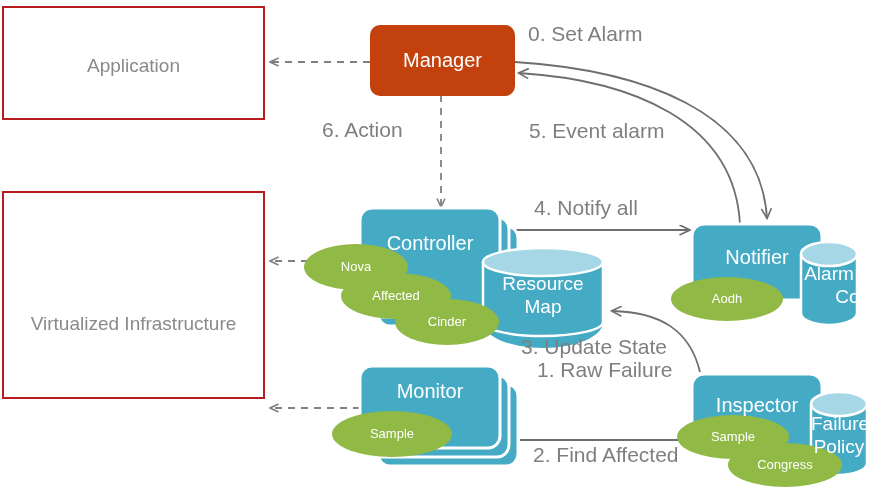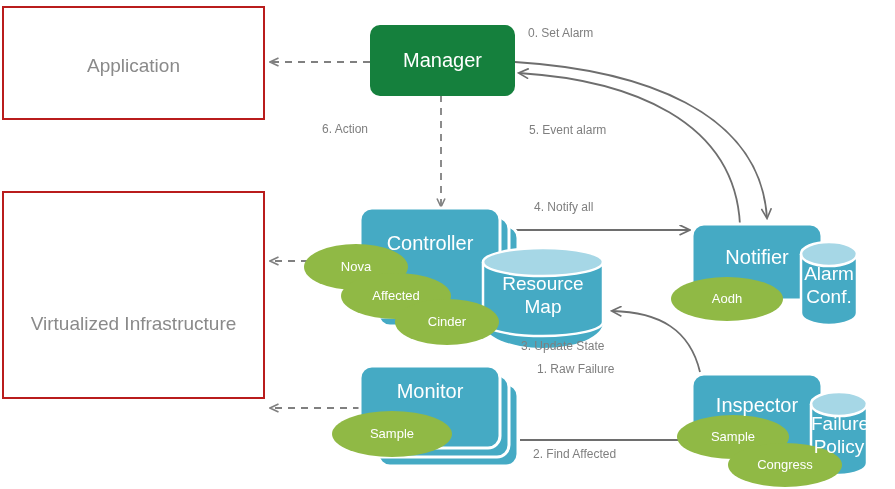--- a/index.html
+++ b/index.html
@@ -20,21 +20,21 @@
   svg.layer {
     position: absolute;
     left: 0;
     top: 0;
     width: 895px;
     height: 489px;
   }
   .lbl {
     position: absolute;
     color: #7f7f7f;
-    font-size: 12px;
+    font-size: 21px;
     line-height: 23px;
     white-space: nowrap;
     font-family: "Liberation Sans", sans-serif;
   }
   .plainbox {
     position: absolute;
     border: 2px solid #b91c1c;
     background: #ffffff;
     box-sizing: border-box;
   }
@@ -66,21 +66,21 @@
   .cyl-text {
     position: absolute;
     width: 100%;
     text-align: center;
     color: #ffffff;
     font-size: 19px;
     line-height: 23px;
   }
   .gray-box {
     position: absolute;
-    background: #15803d;
+    background: #c2410c;
     border-radius: 10px;
     box-sizing: border-box;
   }
 </style>
 </head>
 <body>
 
 <div id="canvas">
 
   <div class="plainbox" style="left:2px; top:6px; width:263px; height:114px;">
@@ -182,21 +182,21 @@
 
     <div class="node-text" style="left:692px; top:393px; width:130px;">Inspector</div>
 
     <div style="position:absolute; left:483px; top:272px; width:120px;">
       <div class="cyl-text" style="position:static;">Resource</div>
       <div class="cyl-text" style="position:static;">Map</div>
     </div>
 
     <div style="position:absolute; left:801px; top:262px; width:56px;">
       <div class="cyl-text" style="position:static;">Alarm</div>
-      <div class="cyl-text" style="position:static;">Conf.</div>
+      <div class="cyl-text" style="position:static;margin-left:29px;">Conf.</div>
     </div>
 
     <div style="position:absolute; left:811px; top:412px; width:56px;">
       <div class="cyl-text" style="position:static;">Failure</div>
       <div class="cyl-text" style="position:static;">Policy</div>
     </div>
 
     <div class="ell-text" style="left:304px; top:256px; width:104px;">Nova</div>
     <div class="ell-text" style="left:341px; top:285px; width:110px;">Affected</div>
     <div class="ell-text" style="left:395px; top:311px; width:104px;">Cinder</div>

